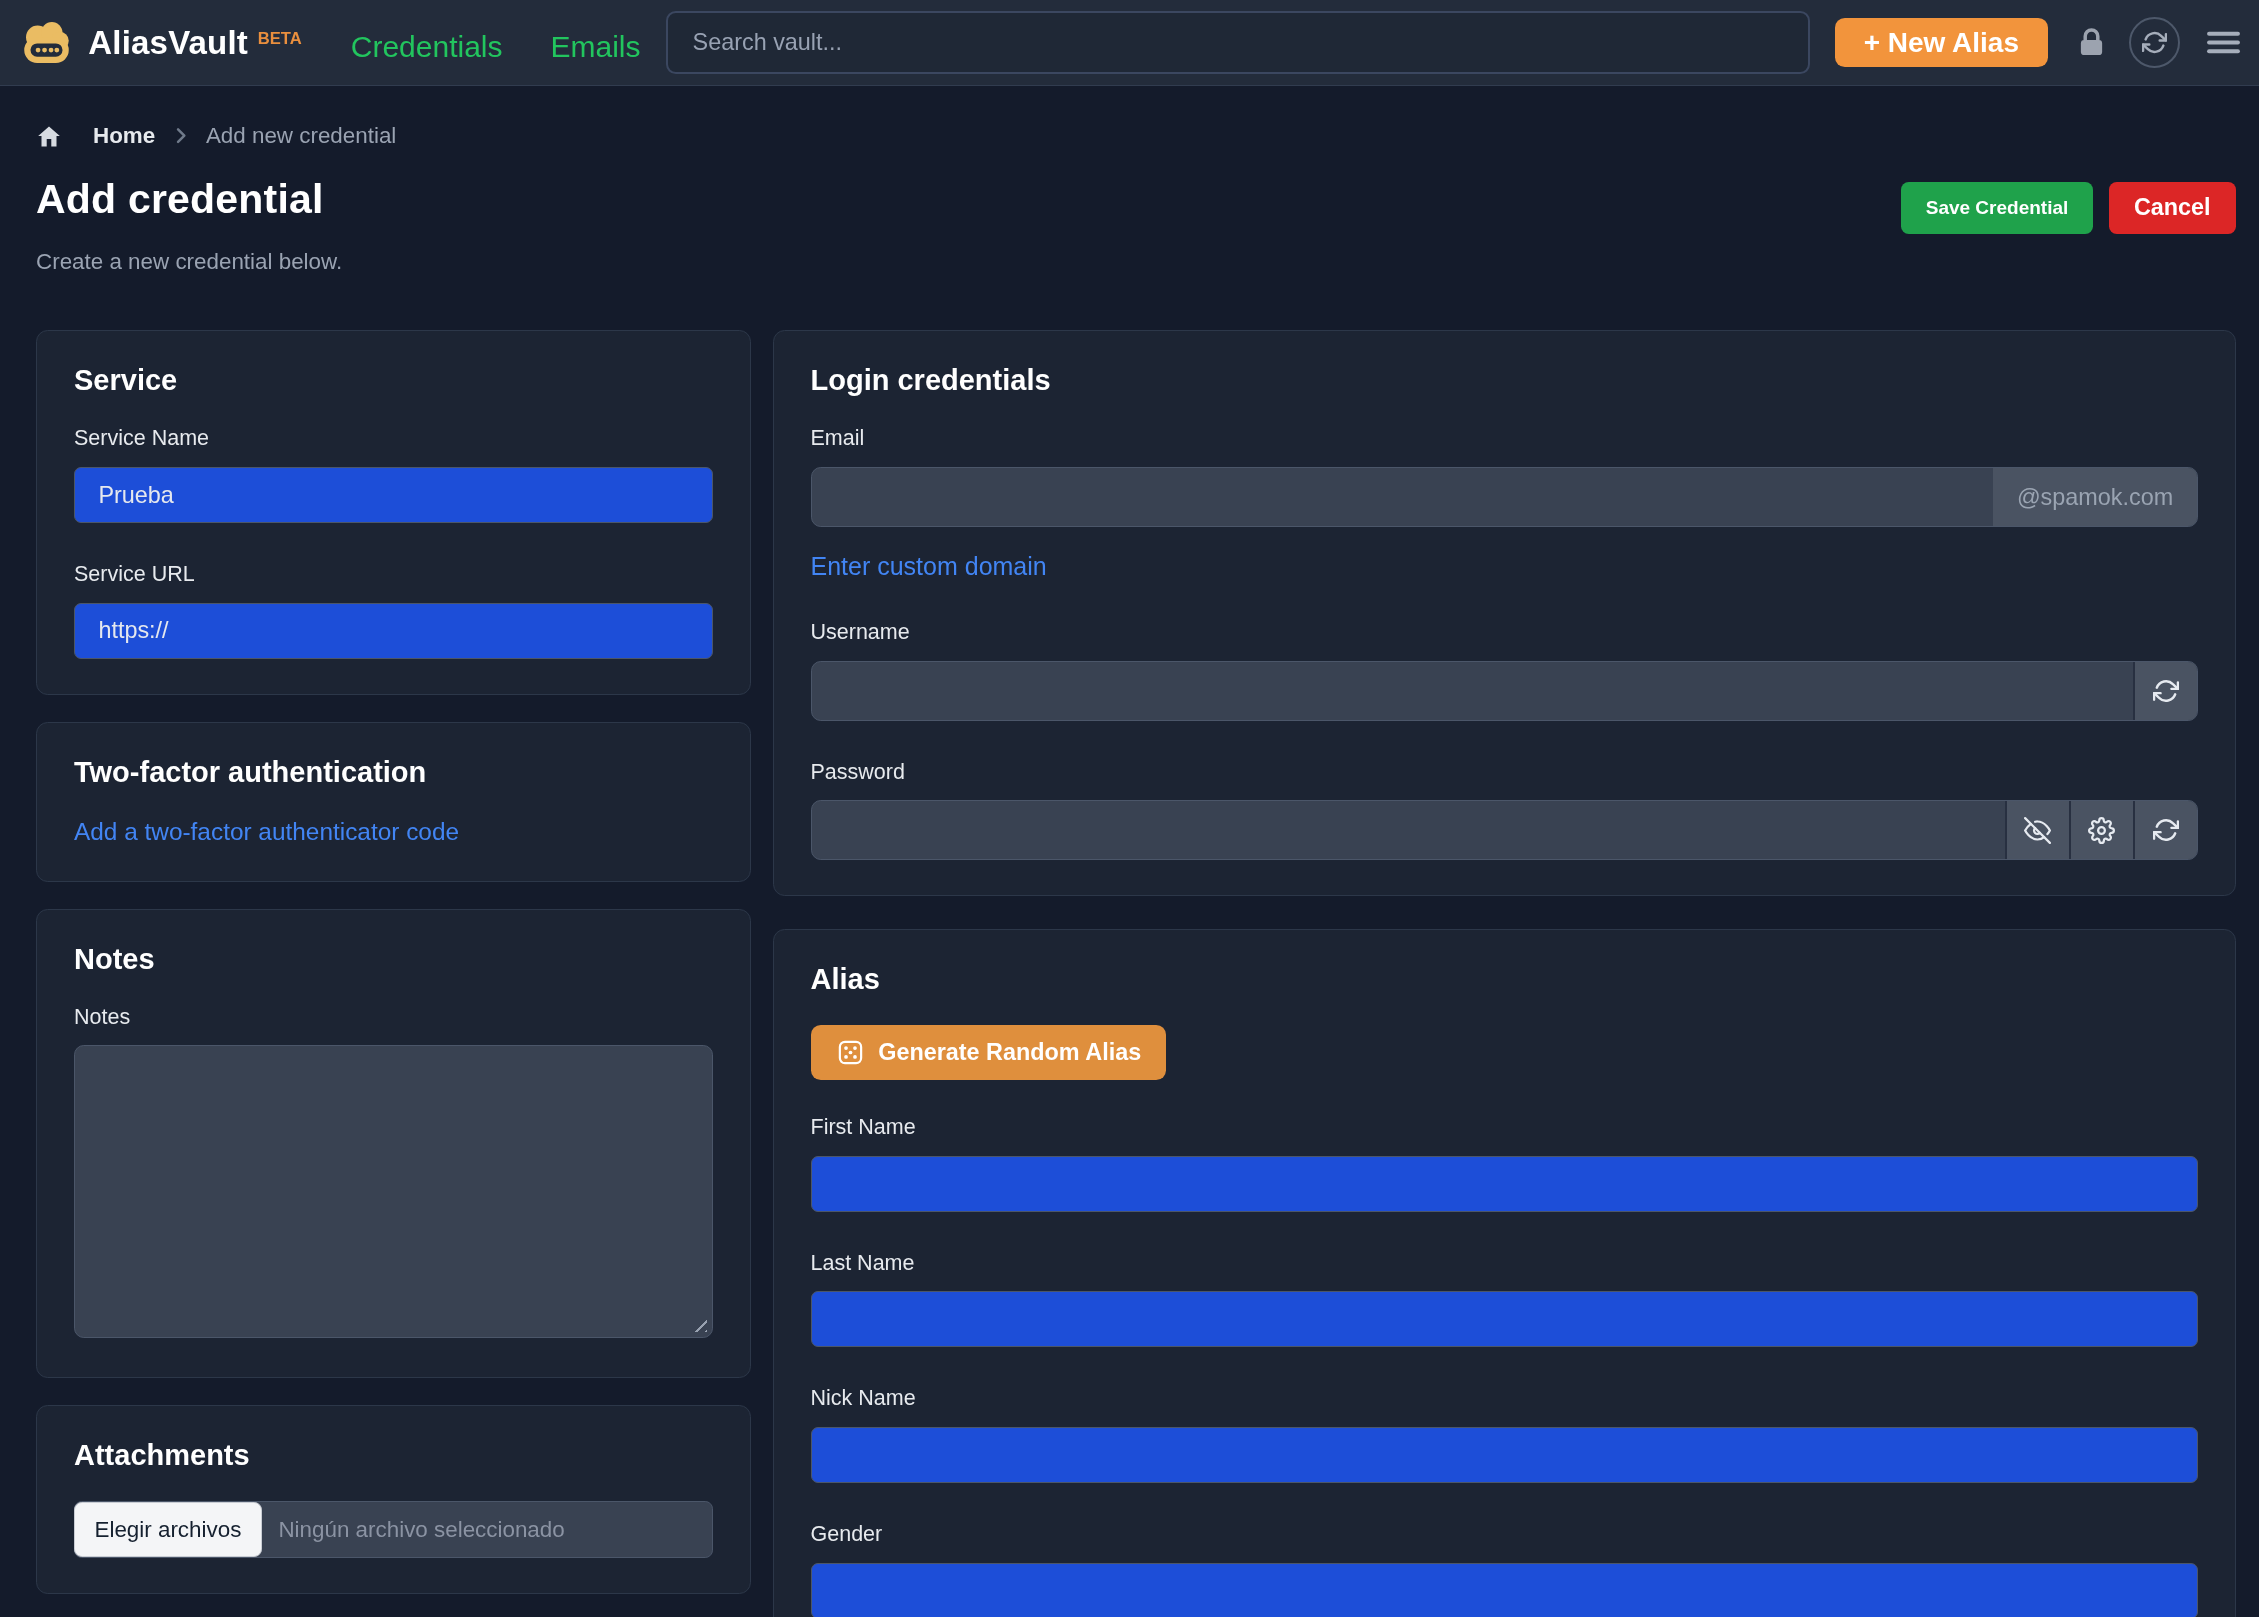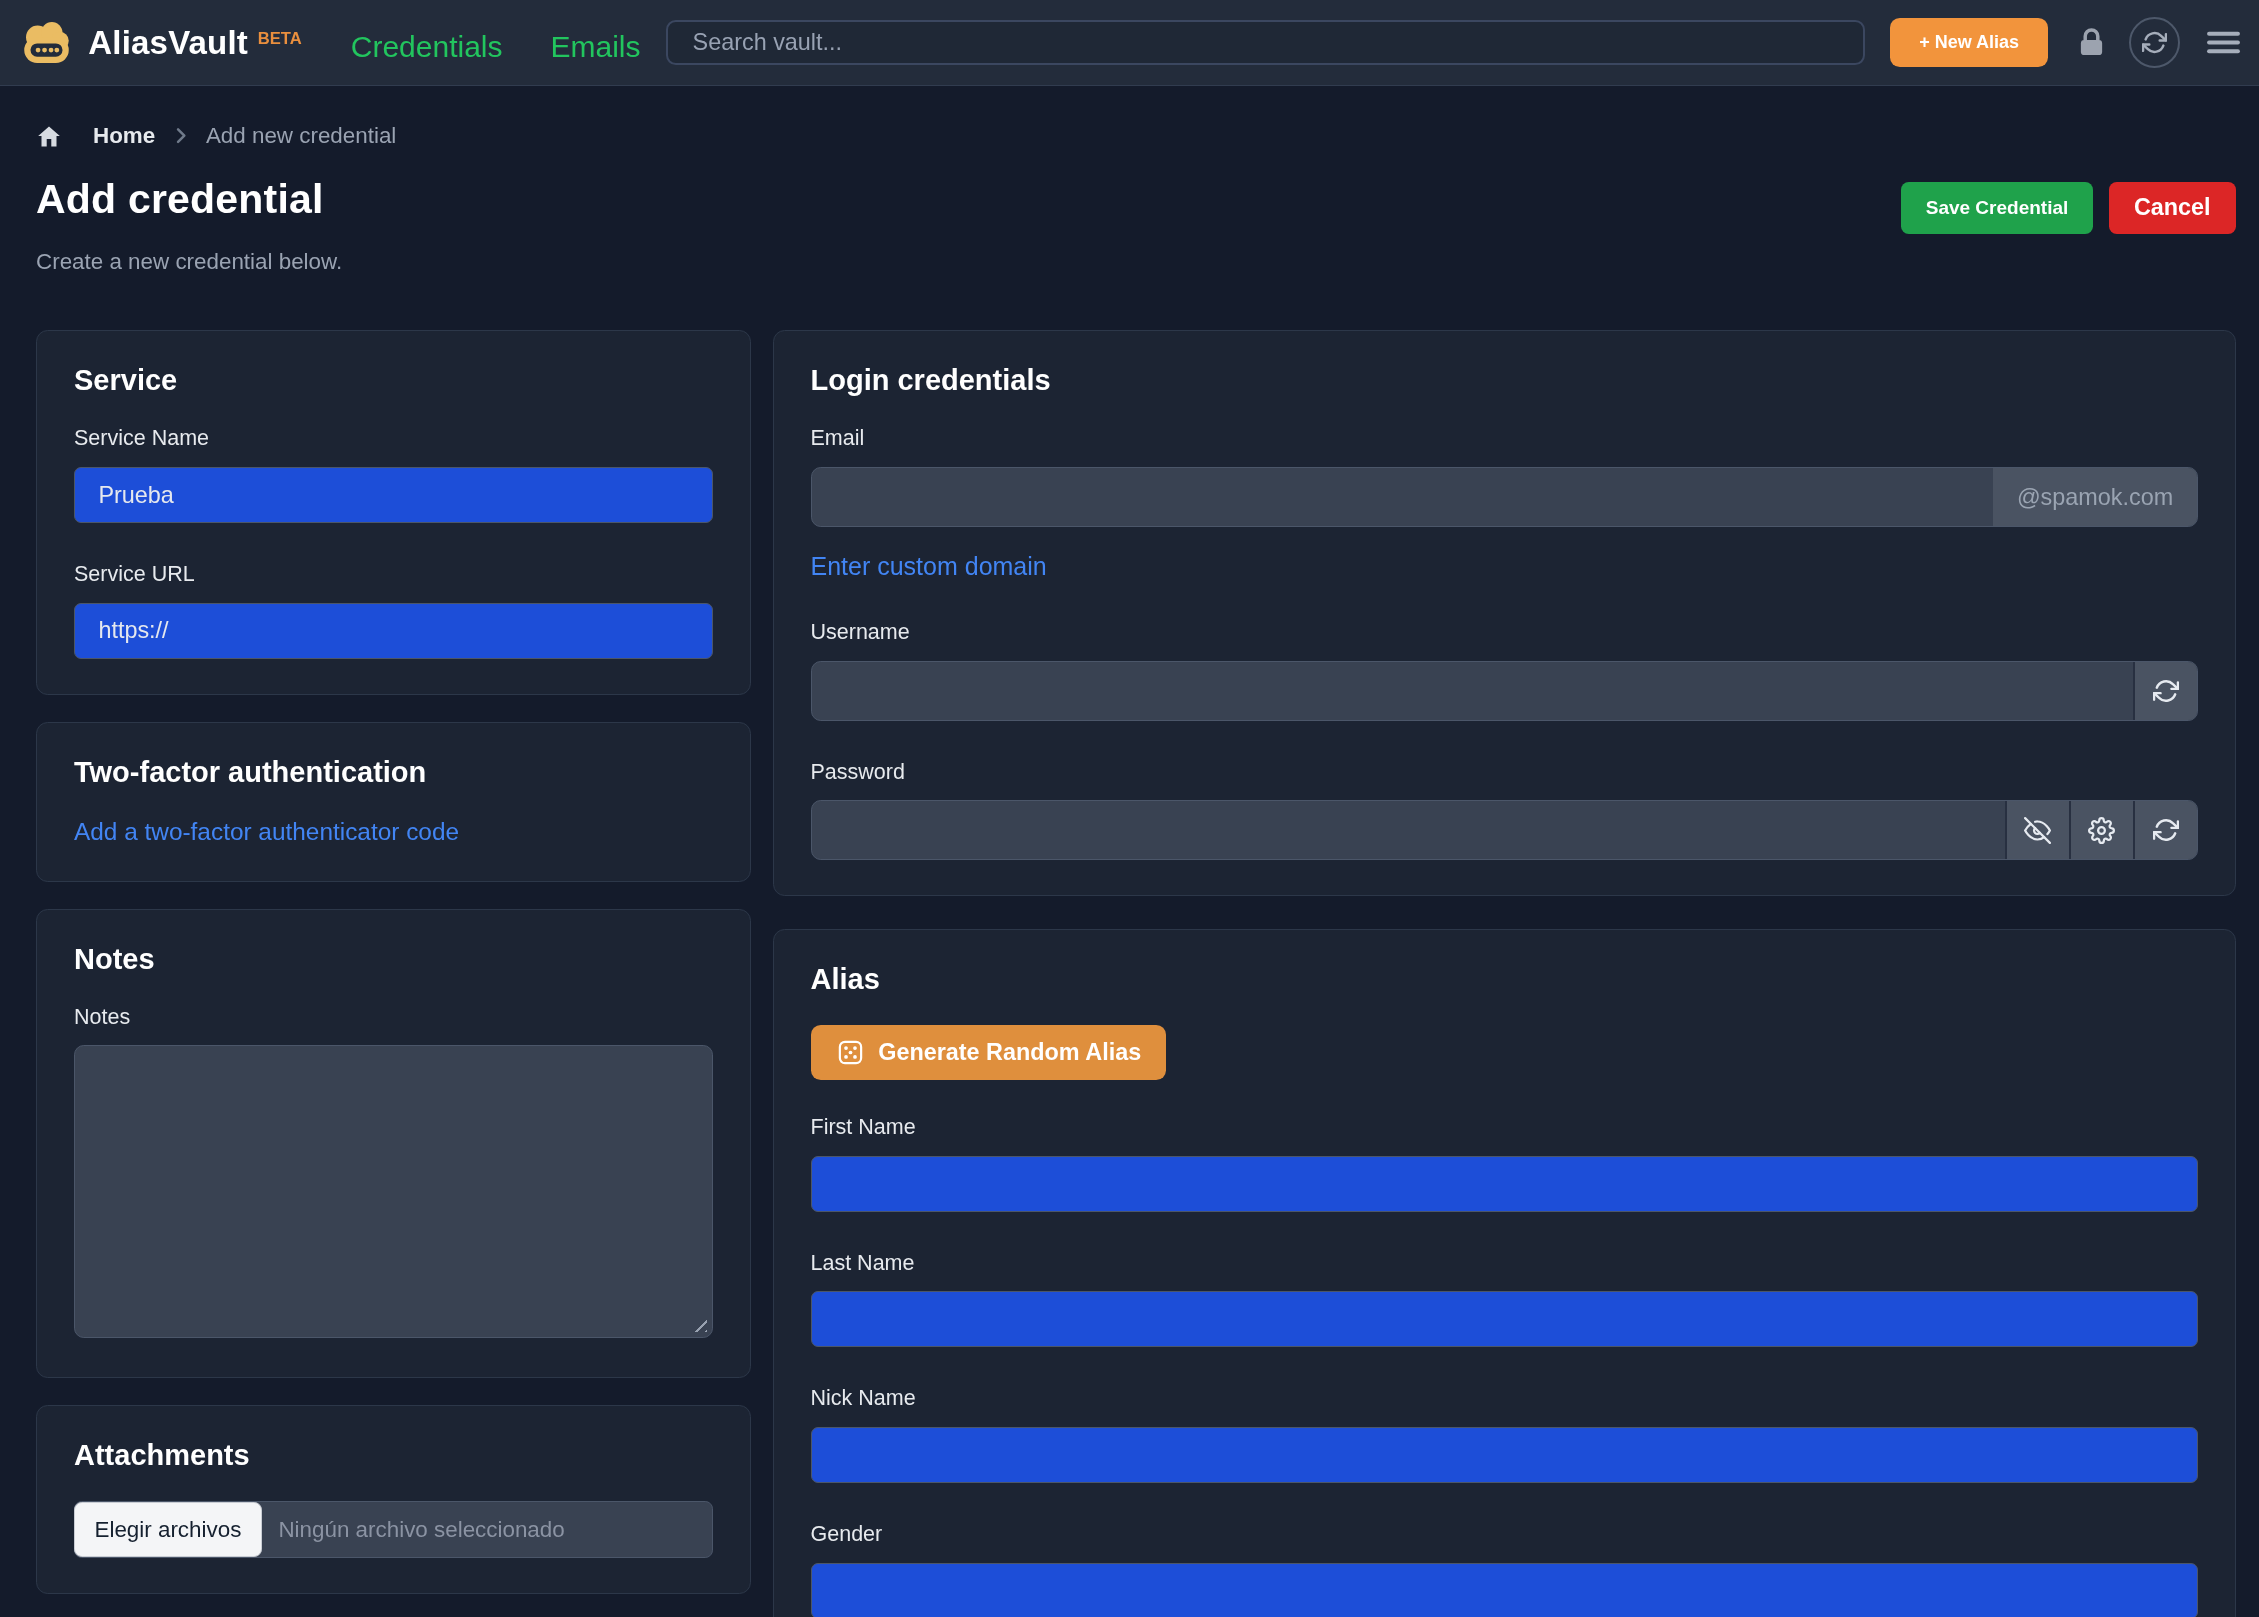--- a/index.html
+++ b/index.html
@@ -13,30 +13,30 @@
   .navbar{
     height:86px; background:#232c3b; border-bottom:1px solid #313c4f;
     display:flex; align-items:center; padding:0 17.6px;
   }
   .brand{ display:flex; align-items:center; cursor:pointer; }
   .brand-text{ font-size:33px; font-weight:800; color:#ffffff; margin-left:13.7px; letter-spacing:0.2px; }
   .beta{ font-size:16.6px; font-weight:700; color:#e98f3e; margin-left:9.8px; margin-top:-7.8px; }
   .nav-links{ display:flex; gap:48px; margin-left:49px; }
   .nav-link{ font-size:30px; color:#22c55e; cursor:pointer;margin-top:8px; }
   .search{
-    flex:1; margin:0 25px; height:45px; border-radius:9.8px;
+    flex:1; margin:0 25px; height:63px; border-radius:9.8px;
     background:#1f2836; border:2px solid #3b4760; color:#dfe3ea;
     font-size:23.4px; padding:0 25px; outline:none;
     font-family:inherit;
   }
   .search::placeholder{ color:#98a2b3; }
   .btn{ border:none; cursor:pointer; font-family:inherit; color:#fff; }
   .btn-new-alias{
     height:49px; padding:0 29px; border-radius:9.8px;
-    background:#f2943c; font-size:18px; font-weight:600;
+    background:#f2943c; font-size:28px; font-weight:600;
   }
   .nav-icon{ display:flex; align-items:center; justify-content:center; cursor:pointer; color:#9ca3af; }
   .lock-wrap{ margin-left:29px; }
   .sync-wrap{
     width:51px; height:51px; margin-left:23.4px; border:2.9px solid #4d586a;
     border-radius:50%; color:#a6aebb;
   }
   .menu-wrap{ margin-left:25px; color:#a6aebb; }
 
   

